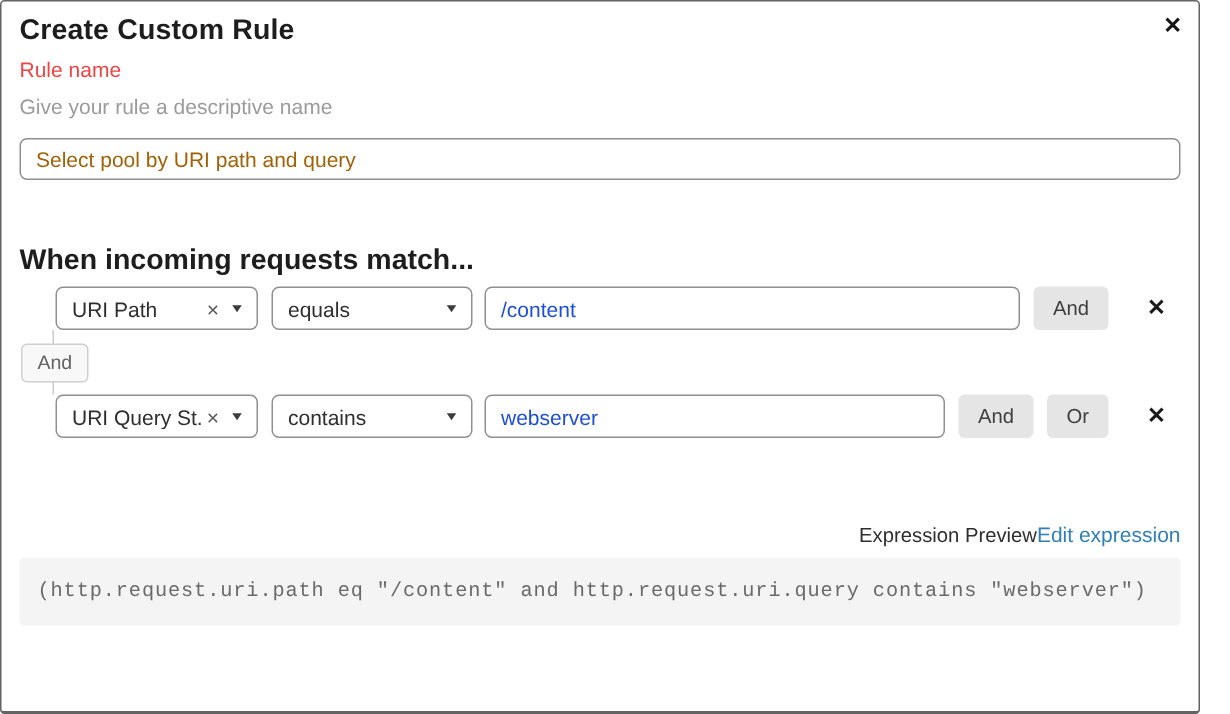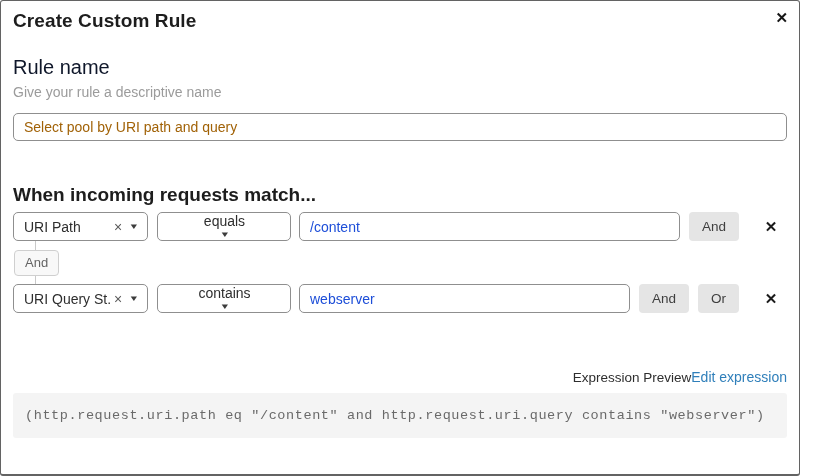--- a/index.html
+++ b/index.html
@@ -35,24 +35,24 @@
     font-weight: 700;
     color: #151515;
     line-height: 16px;
     cursor: pointer;
     padding: 2px;
     background: none;
     border: none;
     font-family: "Liberation Sans", sans-serif;
   }
   .section-label {
-    margin-top: 25px;
-    font-size: 20px;
+    margin-top: 4px;
+    font-size: 14px;
     line-height: 18px;
-    color: #0f172a;
+    color: #ef4444;
   }
   .help-text {
     margin-top: 7px;
     font-size: 14px;
     line-height: 18px;
     color: #9b9b9b;
   }
   .text-input {
     display: block;
     width: 100%;
@@ -93,22 +93,22 @@
   .select {
     display: flex;
     align-items: center;
     height: 29px;
     border: 1px solid #8f8f8f;
     border-radius: 5px;
     padding: 0 9px 0 10px;
     background: #fff;
     cursor: pointer;
   }
-  .field-select    { width: 135px; margin-right: 9px; }
-  .operator-select { width: 134px; margin-right: 8px; flex-direction: column; }
+  .field-select    { width: 135px; margin-right: 9px; margin-left: 24px; }
+  .operator-select { width: 134px; margin-right: 8px; }
   .select-label {
     flex: 1;
     font-size: 14px;
     color: #2e2e2e;
     white-space: nowrap;
     overflow: hidden;
   }
   .remove-x {
     font-size: 14px;
     color: #5a5a5a;

